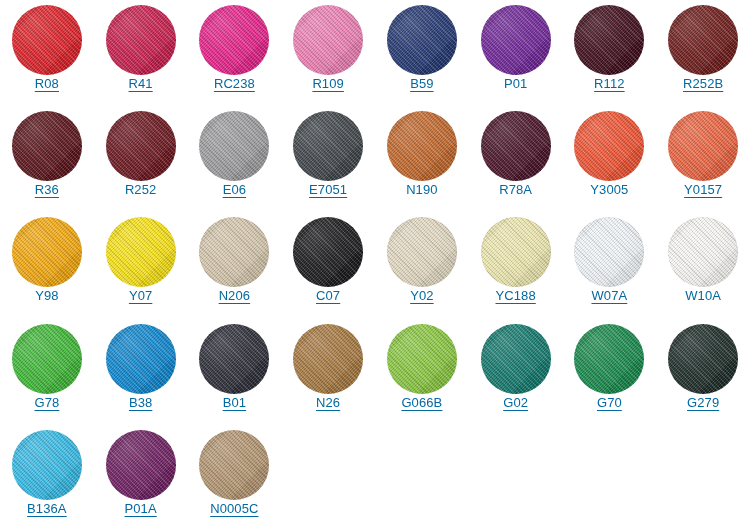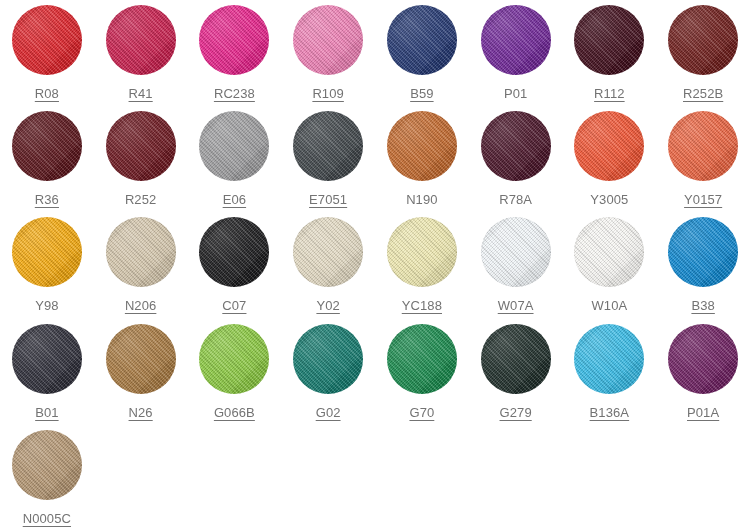--- a/index.html
+++ b/index.html
@@ -89,25 +89,25 @@
       );
     pointer-events: none;
   }
 
   
   .swatch-disc.is-light {
     box-shadow: inset 0 0 0 1px rgba(0,0,0,0.045);
   }
 
   .swatch-label {
-    margin-top: 11px;
+    margin-top: 1px;
     font-size: 13px;
     line-height: 15px;
     letter-spacing: 0.1px;
-    color: #737373;
+    color: #0369a1;
     white-space: nowrap;
     text-align: center;
   }
 
   .swatch-label.underlined {
     text-decoration: underline;
     text-underline-offset: 2.5px;
     text-decoration-thickness: 1px;
   }
 </style>
@@ -212,20 +212,26 @@
       <div class="swatch-label underlined">Y0157</div>
     </div>
     <div class="swatch-cell">
       <div class="swatch-disc-wrap">
         <div class="swatch-disc" style="background-color: rgb(242, 167, 12);"></div>
       </div>
       <div class="swatch-label">Y98</div>
     </div>
     <div class="swatch-cell">
       <div class="swatch-disc-wrap">
+        <div class="swatch-disc" style="background-color: rgb(247, 225, 20);"></div>
+      </div>
+      <div class="swatch-label underlined">Y07</div>
+    </div>
+    <div class="swatch-cell">
+      <div class="swatch-disc-wrap">
         <div class="swatch-disc is-light" style="background-color: rgb(212, 198, 172);"></div>
       </div>
       <div class="swatch-label underlined">N206</div>
     </div>
     <div class="swatch-cell">
       <div class="swatch-disc-wrap">
         <div class="swatch-disc" style="background-color: rgb(24, 24, 26);"></div>
       </div>
       <div class="swatch-label underlined">C07</div>
     </div>
@@ -248,20 +254,26 @@
       <div class="swatch-label underlined">W07A</div>
     </div>
     <div class="swatch-cell">
       <div class="swatch-disc-wrap">
         <div class="swatch-disc is-light" style="background-color: rgb(247, 246, 243);"></div>
       </div>
       <div class="swatch-label">W10A</div>
     </div>
     <div class="swatch-cell">
       <div class="swatch-disc-wrap">
+        <div class="swatch-disc" style="background-color: rgb(62, 182, 54);"></div>
+      </div>
+      <div class="swatch-label underlined">G78</div>
+    </div>
+    <div class="swatch-cell">
+      <div class="swatch-disc-wrap">
         <div class="swatch-disc" style="background-color: rgb(12, 133, 205);"></div>
       </div>
       <div class="swatch-label underlined">B38</div>
     </div>
     <div class="swatch-cell">
       <div class="swatch-disc-wrap">
         <div class="swatch-disc" style="background-color: rgb(43, 43, 54);"></div>
       </div>
       <div class="swatch-label underlined">B01</div>
     </div>

